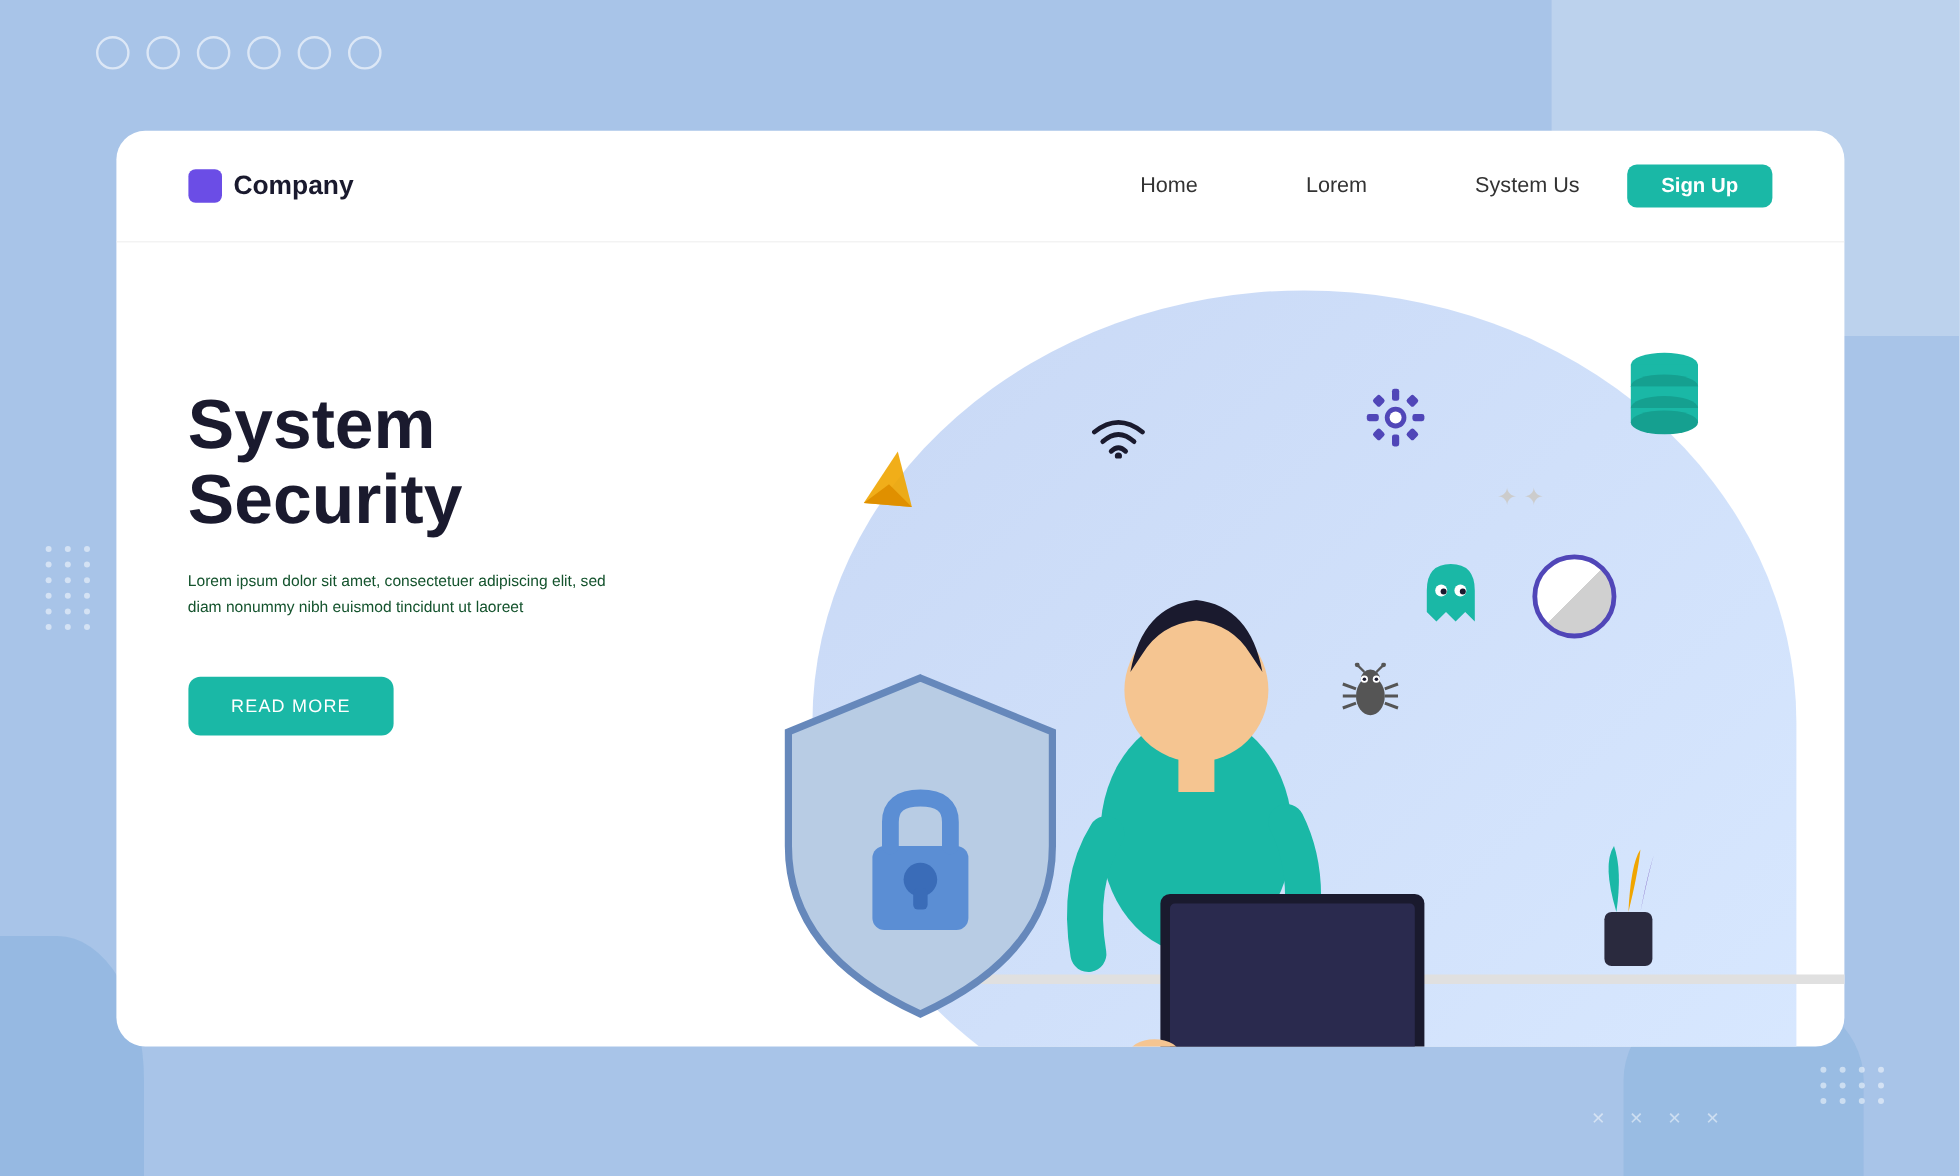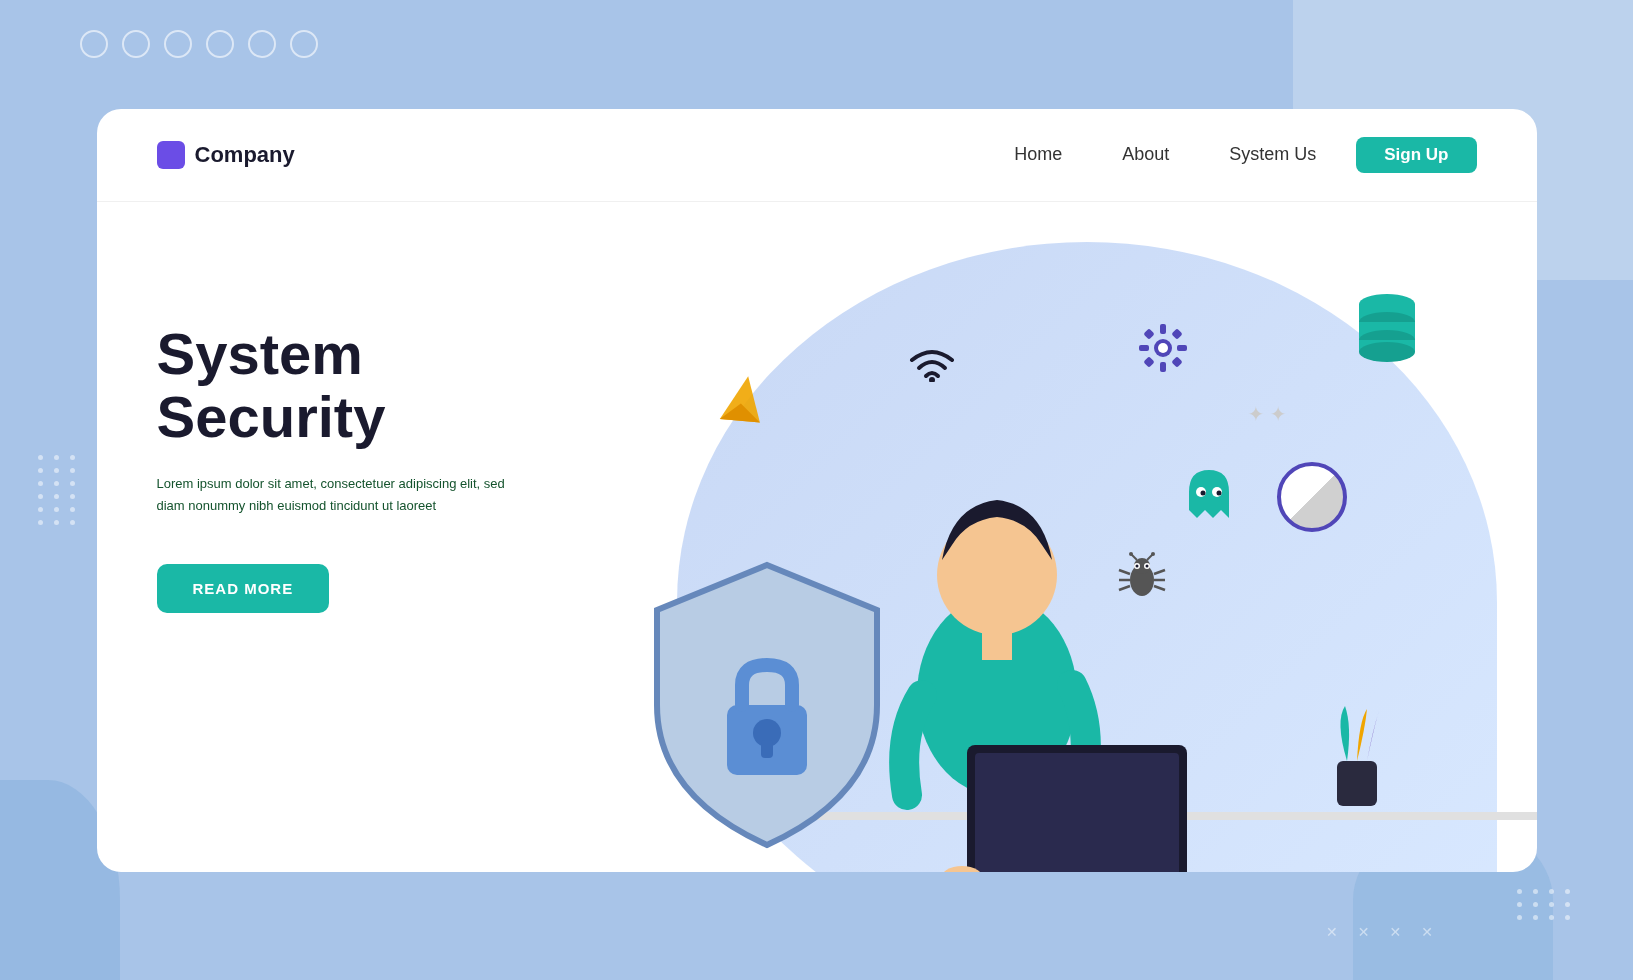--- a/index.html
+++ b/index.html
@@ -123,21 +123,21 @@
     }
     .logo-icon {
       width: 28px;
       height: 28px;
       background: #6b4de6;
       border-radius: 6px;
     }
     .nav-links {
       display: flex;
       align-items: center;
-      gap: 60px;
+      gap: 90px;
       margin-left: auto;
       margin-right: 40px;
     }
     .nav-link {
       font-size: 18px;
       color: #333;
       text-decoration: none;
       font-weight: 500;
       cursor: pointer;
     }
@@ -180,21 +180,21 @@
       margin-bottom: 47px;
       max-width: 380px;
     }
     .btn-read-more {
       background: #1ab8a6;
       color: white;
       border: none;
       padding: 16px 36px;
       border-radius: 10px;
       font-size: 15px;
-      font-weight: 700;
+      font-weight: 400;
       cursor: pointer;
       letter-spacing: 1px;
     }
 
     
     .hero-right {
       flex: 1;
       position: relative;
     }
 
@@ -398,21 +398,21 @@
 
 <div class="main-card">
 
   <nav class="navbar">
     <div class="logo">
       <div class="logo-icon"></div>
       <span>Company</span>
     </div>
     <div class="nav-links">
       <a class="nav-link">Home</a>
-      <a class="nav-link">About</a>
+      <a class="nav-link">Lorem</a>
       <a class="nav-link">System Us</a>
     </div>
     <button class="btn-signup">Sign Up</button>
   </nav>
 
   <div class="hero">
 
     <div class="hero-left">
       <h1 class="hero-title">System Security</h1>
       <p class="hero-desc">Lorem ipsum dolor sit amet, consectetuer adipiscing elit, sed diam nonummy nibh euismod tincidunt ut laoreet</p>

